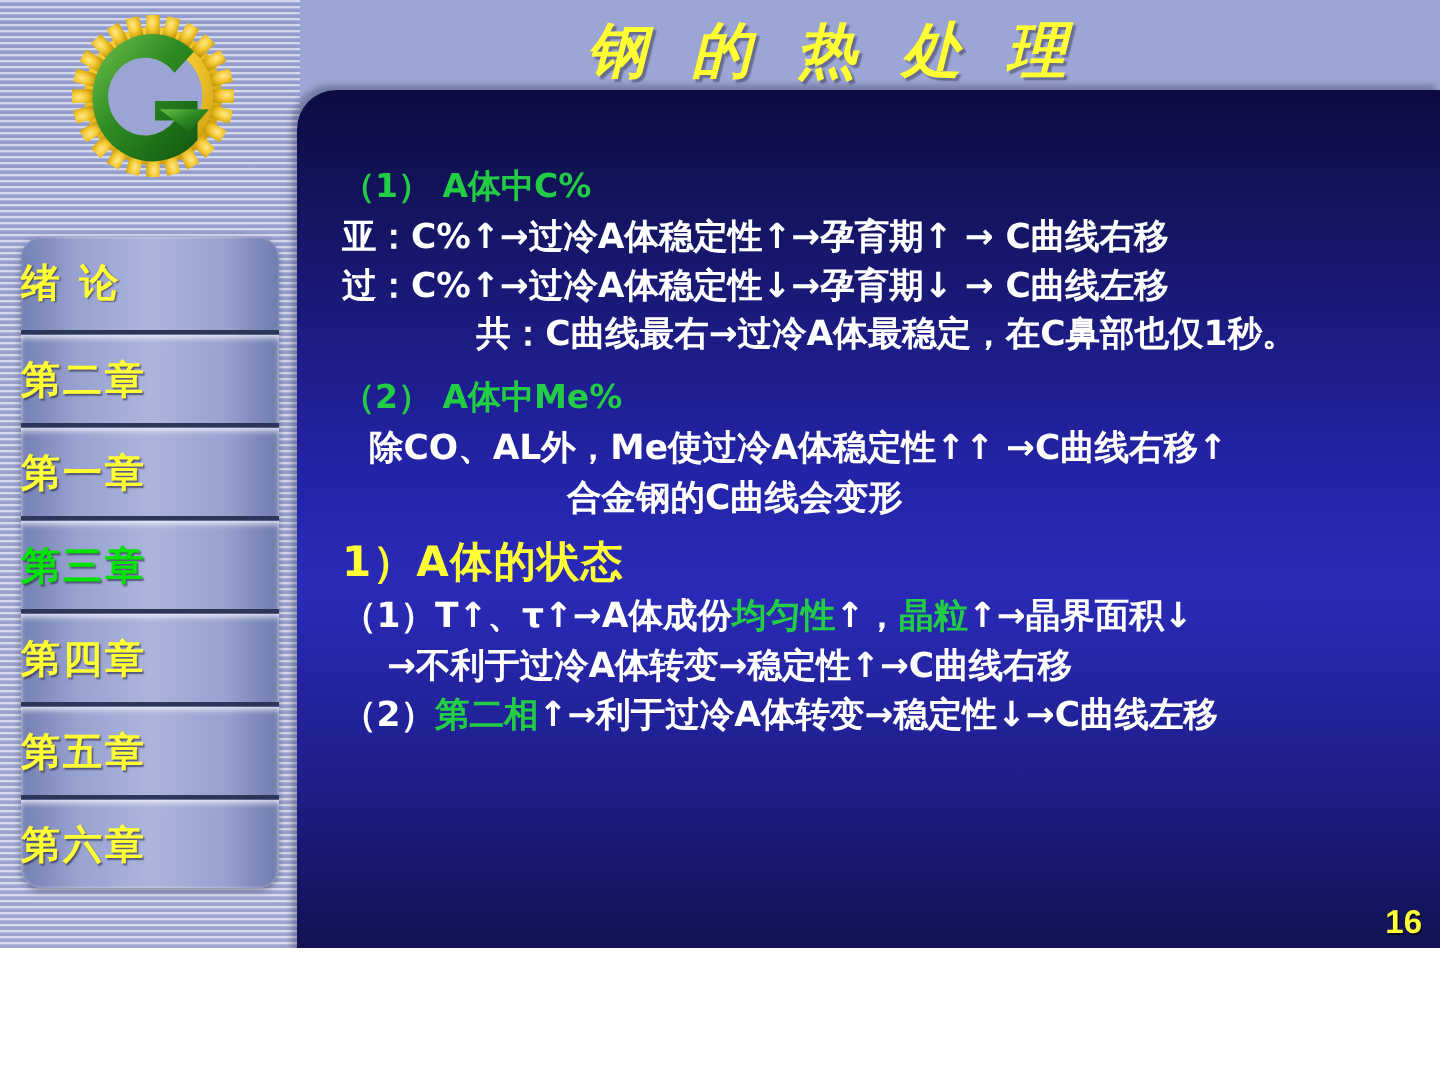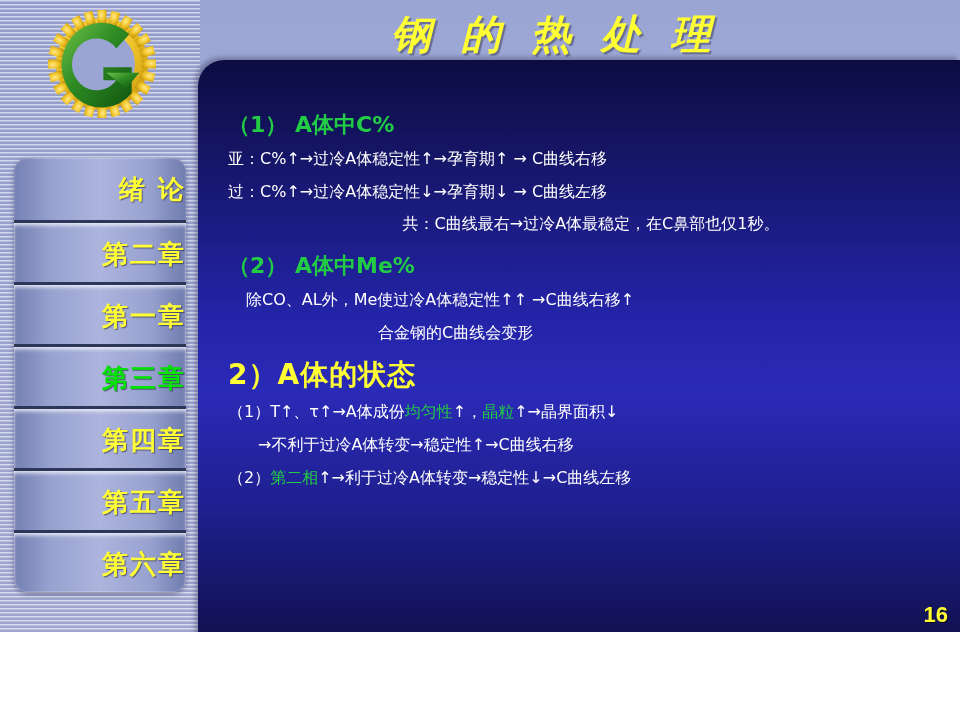--- a/index.html
+++ b/index.html
@@ -103,24 +103,24 @@
   }
 
   .sub-green {
     color: #22cc44;
     font-size: 22px;
     line-height: 34px;
     font-weight: bold;
   }
 
   .body-line {
-    font-size: 16px;
+    font-size: 23px;
     line-height: 33px;
     color: #ffffff;
-    font-weight: normal;
+    font-weight: bold;
   }
 
   .body-line.tight { line-height: 31px; text-align: center; }
 
   .g { color: #22cc44; }
 
   .indent-1 { padding-left: 18px; }
   .indent-2 { padding-left: 30px; }
   .center-ish { padding-left: 150px; }
 
@@ -136,21 +136,21 @@
     background: linear-gradient(90deg, #7e8ac0 0%, #97a1cf 18%, #aab2dc 50%, #9aa3d1 82%, #7a86bd 100%);
     box-shadow: 0 2px 5px rgba(50,50,80,0.5), inset 0 0 0 1px rgba(255,255,255,0.25);
     overflow: hidden;
     z-index: 5;
   }
 
   .menu-item {
     position: relative;
     height: 62px;
     line-height: 62px;
-    text-align: right;
+    text-align: left;
     font-family: "DejaVu Serif", "Liberation Serif", serif;
     font-size: 26px;
     font-weight: bold;
     color: #ffff33;
     text-shadow: 1px 1px 1px rgba(50,50,80,0.7);
     letter-spacing: 2px;
     background: linear-gradient(90deg,
       rgba(110,122,170,0.55) 0%,
       rgba(150,160,205,0.25) 22%,
       rgba(185,192,228,0.18) 50%,
@@ -269,21 +269,21 @@
       <div class="gap-m"></div>
 
       <div class="line sub-green">（2） A体中Me%</div>
 
       <div class="line body-line indent-1">除CO、AL外，Me使过冷A体稳定性↑↑ →C曲线右移↑</div>
 
       <div class="line body-line center-ish">合金钢的C曲线会变形</div>
 
       <div class="gap-s"></div>
 
-      <div class="line h-yellow">2）A体的状态</div>
+      <div class="line h-yellow">1）A体的状态</div>
 
       <div class="line body-line">
         <span>（1）T↑、τ↑→A体成份</span><span class="g">均匀性</span><span>↑，</span><span class="g">晶粒</span><span>↑→晶界面积↓</span>
       </div>
 
       <div class="line body-line indent-2">→不利于过冷A体转变→稳定性↑→C曲线右移</div>
 
       <div class="line body-line">
         <span>（2）</span><span class="g">第二相</span><span>↑→利于过冷A体转变→稳定性↓→C曲线左移</span>
       </div>

